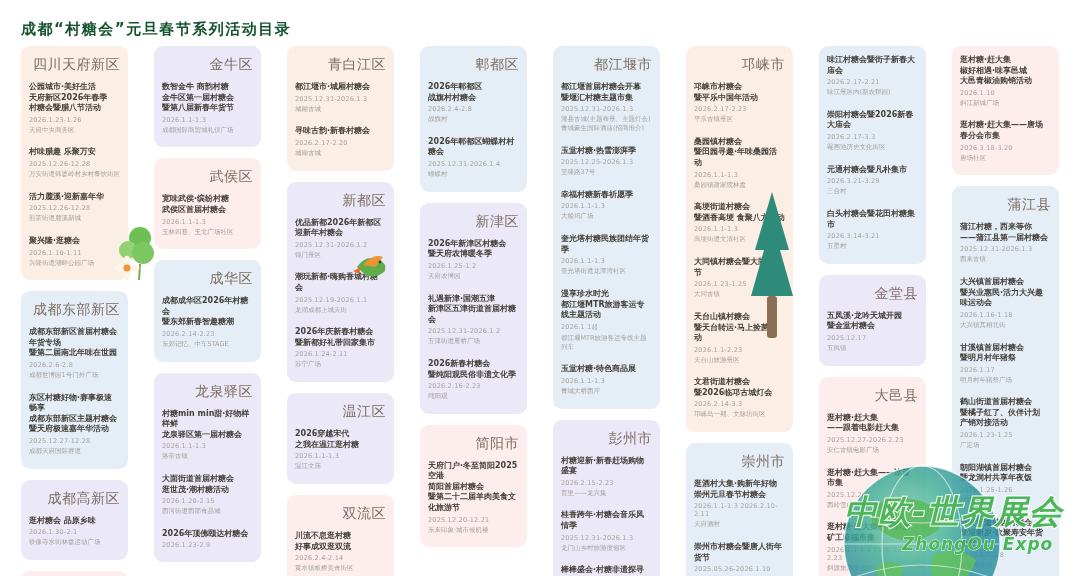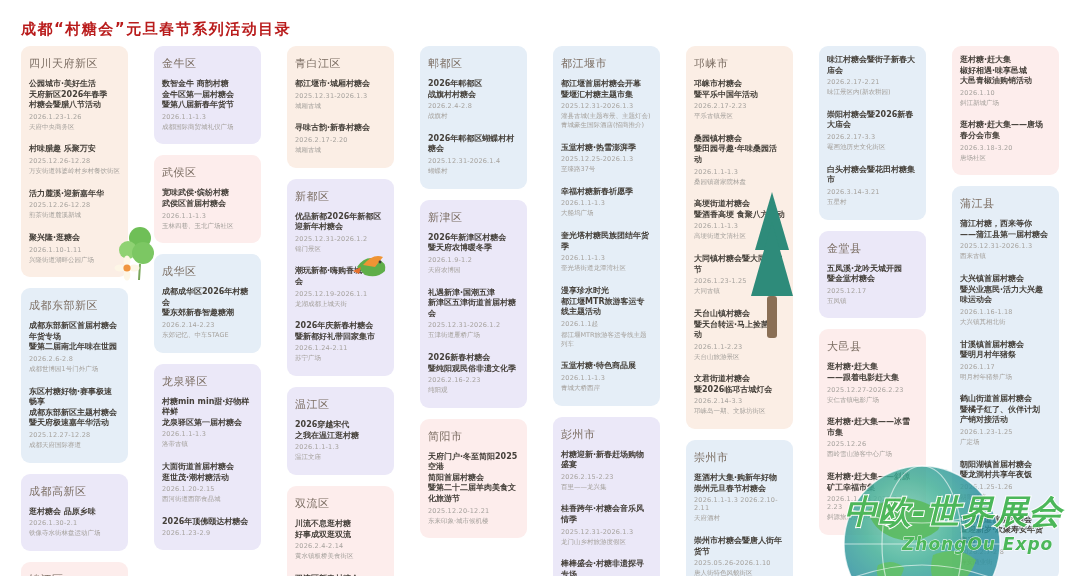--- a/index.html
+++ b/index.html
@@ -1,26 +1,26 @@
 <!DOCTYPE html>
 <html><head>
 <meta charset="utf-8">
 <style>
   html,body{margin:0;padding:0;background:#ffffff;}
   body{width:1080px;height:576px;overflow:hidden;font-family:"DejaVu Sans",sans-serif;}
   .page{position:relative;width:1080px;height:576px;overflow:hidden;background:#fff;}
-  .page-title{position:absolute;left:21px;top:20px;font-size:15px;font-weight:bold;color:#b91c1c;letter-spacing:1.5px;white-space:nowrap;}
+  .page-title{position:absolute;left:21px;top:20px;font-size:15px;font-weight:bold;color:#14532d;letter-spacing:1.5px;white-space:nowrap;}
   .columns{position:absolute;left:21px;top:46px;display:flex;gap:26px;align-items:flex-start;}
   .column{width:107px;flex:none;display:flex;flex-direction:column;gap:11px;}
   .card{border-radius:9px;padding:9px 8px 11px;box-sizing:border-box;width:107px;}
   .c-peach{background:#fbeee5;}
   .c-blue{background:#e5eef7;}
   .c-purple{background:#ebe8f8;}
   .c-rose{background:#fdedec;}
-  .card-header{text-align:left;font-size:11px;color:#7c6e63;margin:1px 0 8px;letter-spacing:.5px;}
+  .card-header{text-align:right;font-size:14px;color:#7c6e63;margin:1px 0 8px;letter-spacing:.5px;}
   .event{margin-bottom:13px;}
   .event:last-child{margin-bottom:2px;}
   .evt-title{font-size:8px;font-weight:bold;color:#45403a;line-height:1.32;white-space:pre-line;}
   .evt-date{font-size:6.5px;color:#a6a29d;margin-top:2px;letter-spacing:.2px;}
   .evt-venue{font-size:6.5px;color:#a6a29d;margin-top:2px;line-height:1.35;white-space:pre-line;}
   .deco{position:absolute;pointer-events:none;}
   .deco-flower{left:110px;top:222px;width:54px;height:64px;}
   .deco-bird{left:351px;top:247px;width:40px;height:34px;}
   .deco-tree{left:749px;top:192px;width:46px;height:146px;}
   .watermark{position:absolute;left:836px;top:450px;width:214px;height:126px;opacity:.92;}
@@ -211,21 +211,21 @@
             <div class="evt-title">2026年郫都区蝴蝶村村糖会</div>
             <div class="evt-date">2025.12.31-2026.1.4</div>
             <div class="evt-venue">蝴蝶村</div>
           </div>
         </div>
         <div class="card c-purple">
           <div class="card-header">新津区</div>
           <div class="event">
             <div class="evt-title">2026年新津区村糖会
 暨天府农博暖冬季</div>
-            <div class="evt-date">2026.1.9-1.2</div>
+            <div class="evt-date">2026.1.25-1.2</div>
             <div class="evt-venue">天府农博园</div>
           </div>
           <div class="event">
             <div class="evt-title">礼遇新津·国潮五津
 新津区五津街道首届村糖会</div>
             <div class="evt-date">2025.12.31-2026.1.2</div>
             <div class="evt-venue">五津街道雁桥广场</div>
           </div>
           <div class="event">
             <div class="evt-title">2026新春村糖会
@@ -357,20 +357,25 @@
         <div class="card c-blue">
           <div class="event">
             <div class="evt-title">味江村糖会暨街子新春大庙会</div>
             <div class="evt-date">2026.2.17-2.21</div>
             <div class="evt-venue">味江景区内(新农耕园)</div>
           </div>
           <div class="event">
             <div class="evt-title">崇阳村糖会暨2026新春大庙会</div>
             <div class="evt-date">2026.2.17-3.3</div>
             <div class="evt-venue">罨画池历史文化街区</div>
+          </div>
+          <div class="event">
+            <div class="evt-title">元通村糖会暨凡朴集市</div>
+            <div class="evt-date">2026.3.21-3.29</div>
+            <div class="evt-venue">三合村</div>
           </div>
           <div class="event">
             <div class="evt-title">白头村糖会暨花田村糖集市</div>
             <div class="evt-date">2026.3.14-3.21</div>
             <div class="evt-venue">五星村</div>
           </div>
         </div>
         <div class="card c-purple">
           <div class="card-header">金堂县</div>
           <div class="event">

